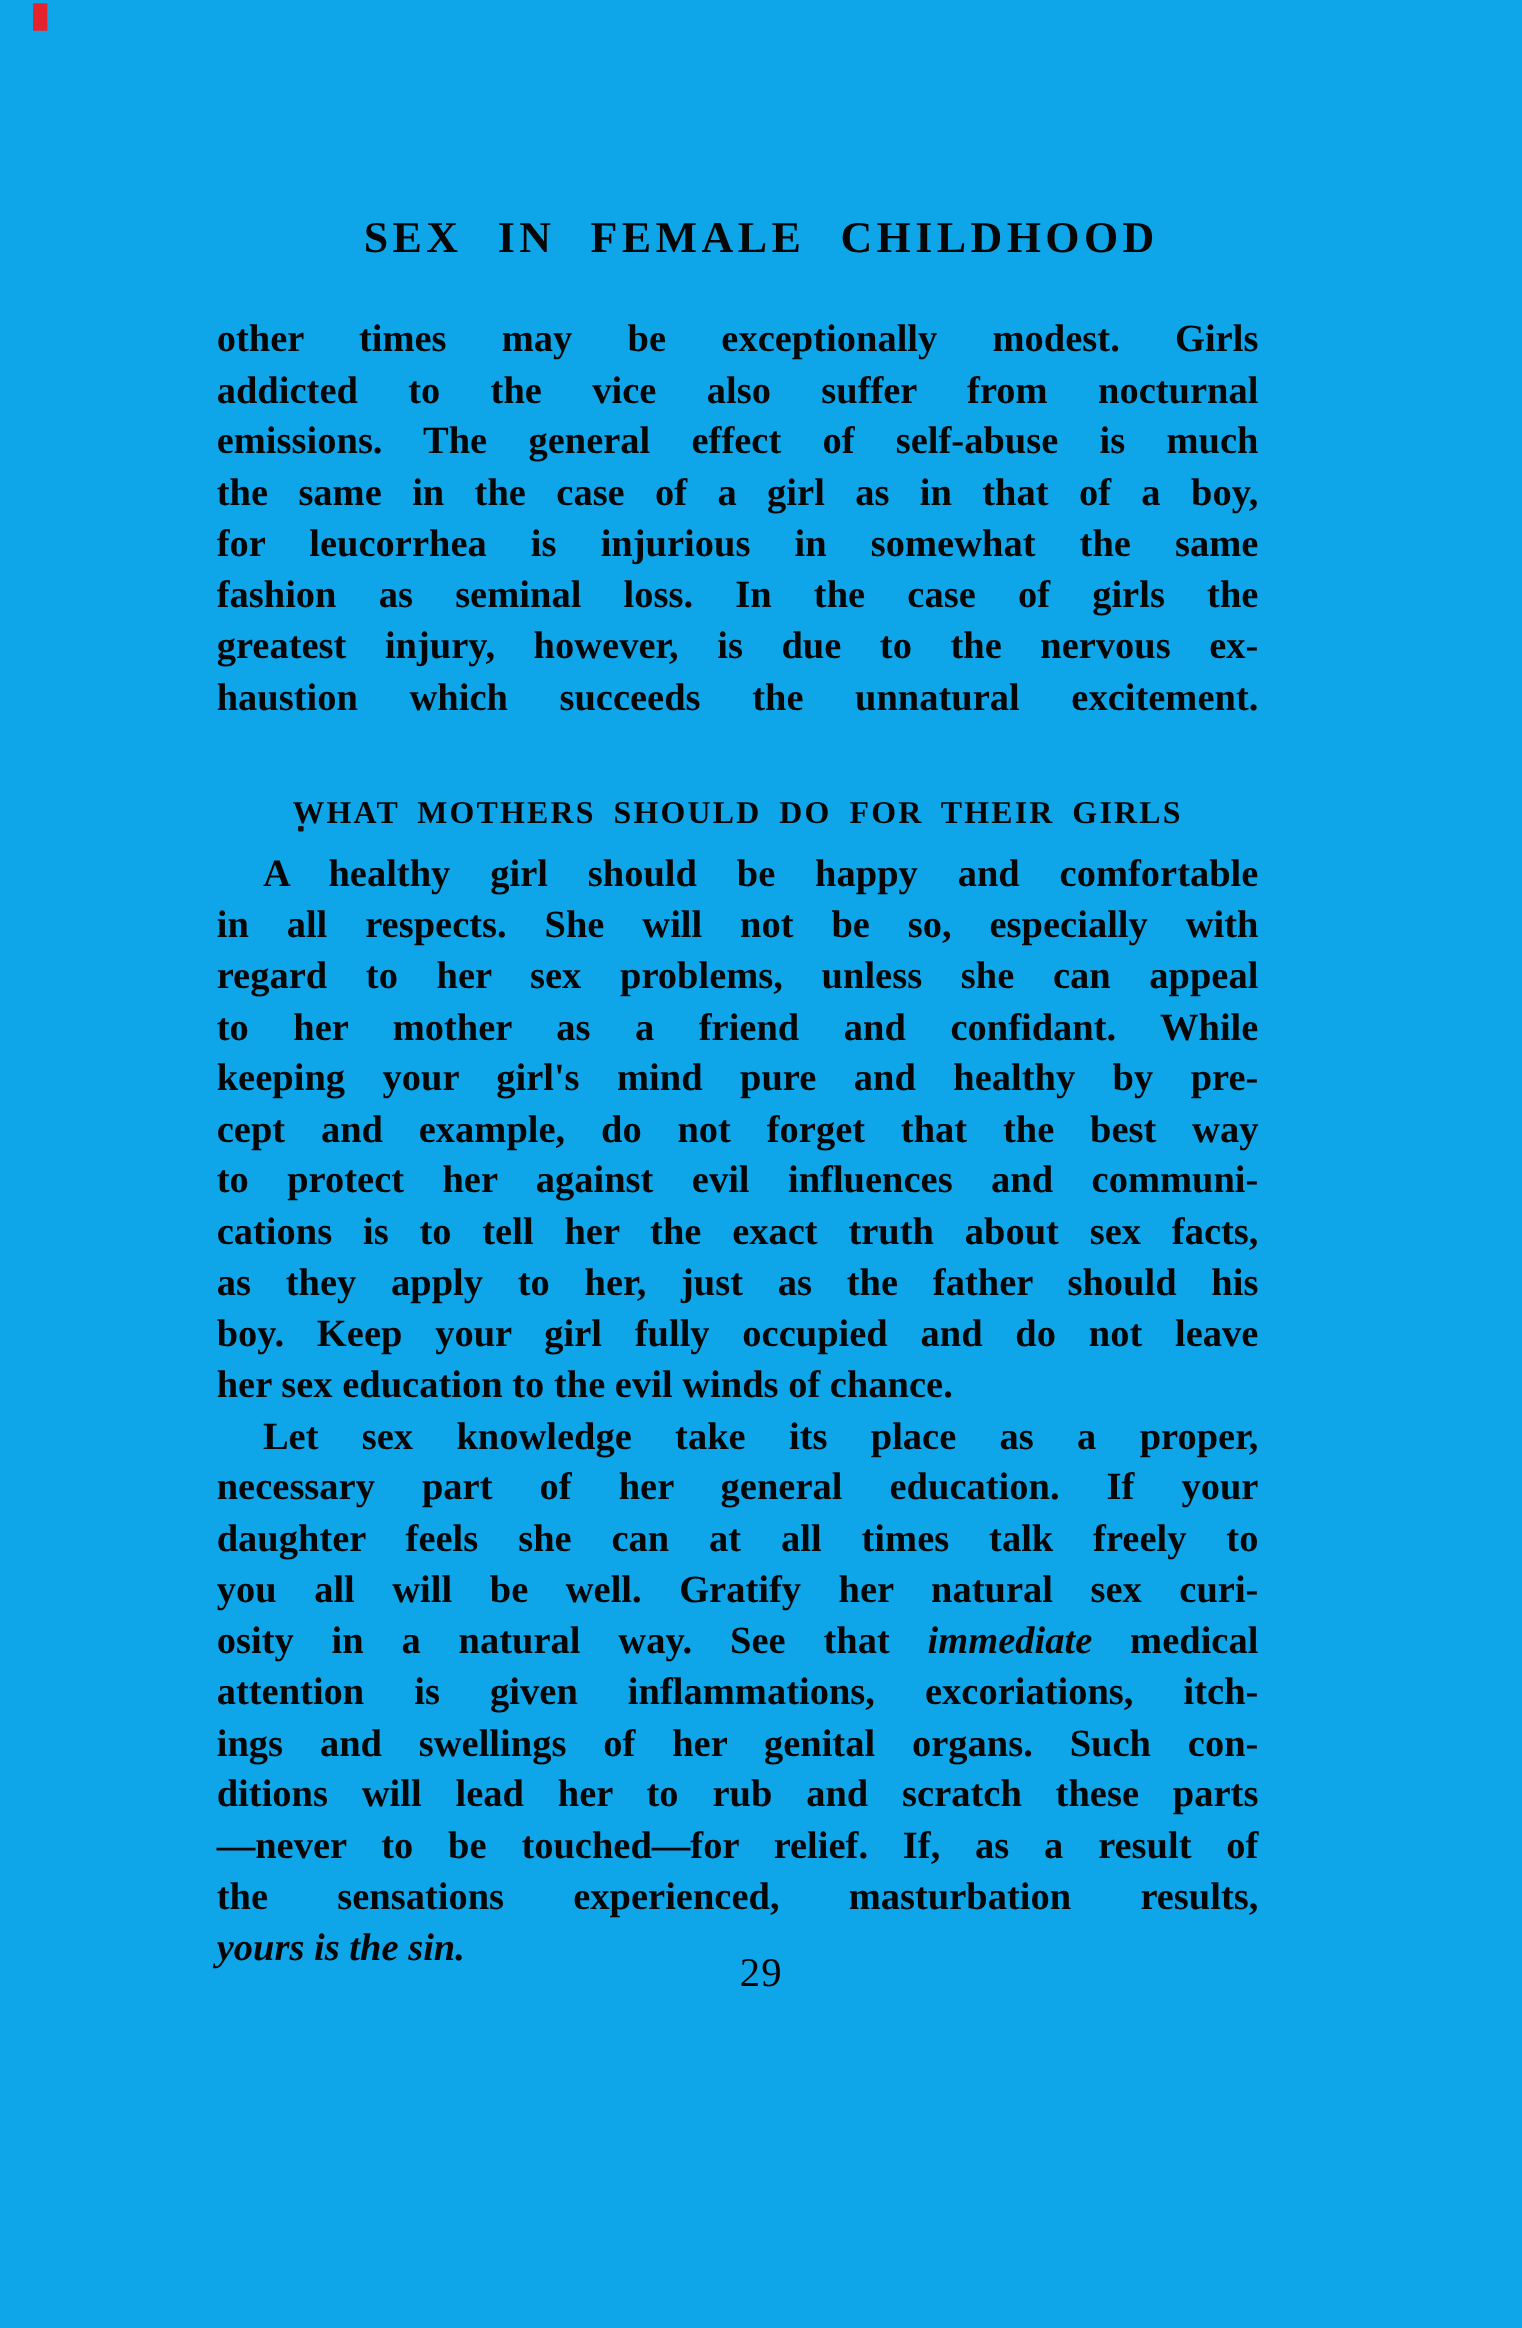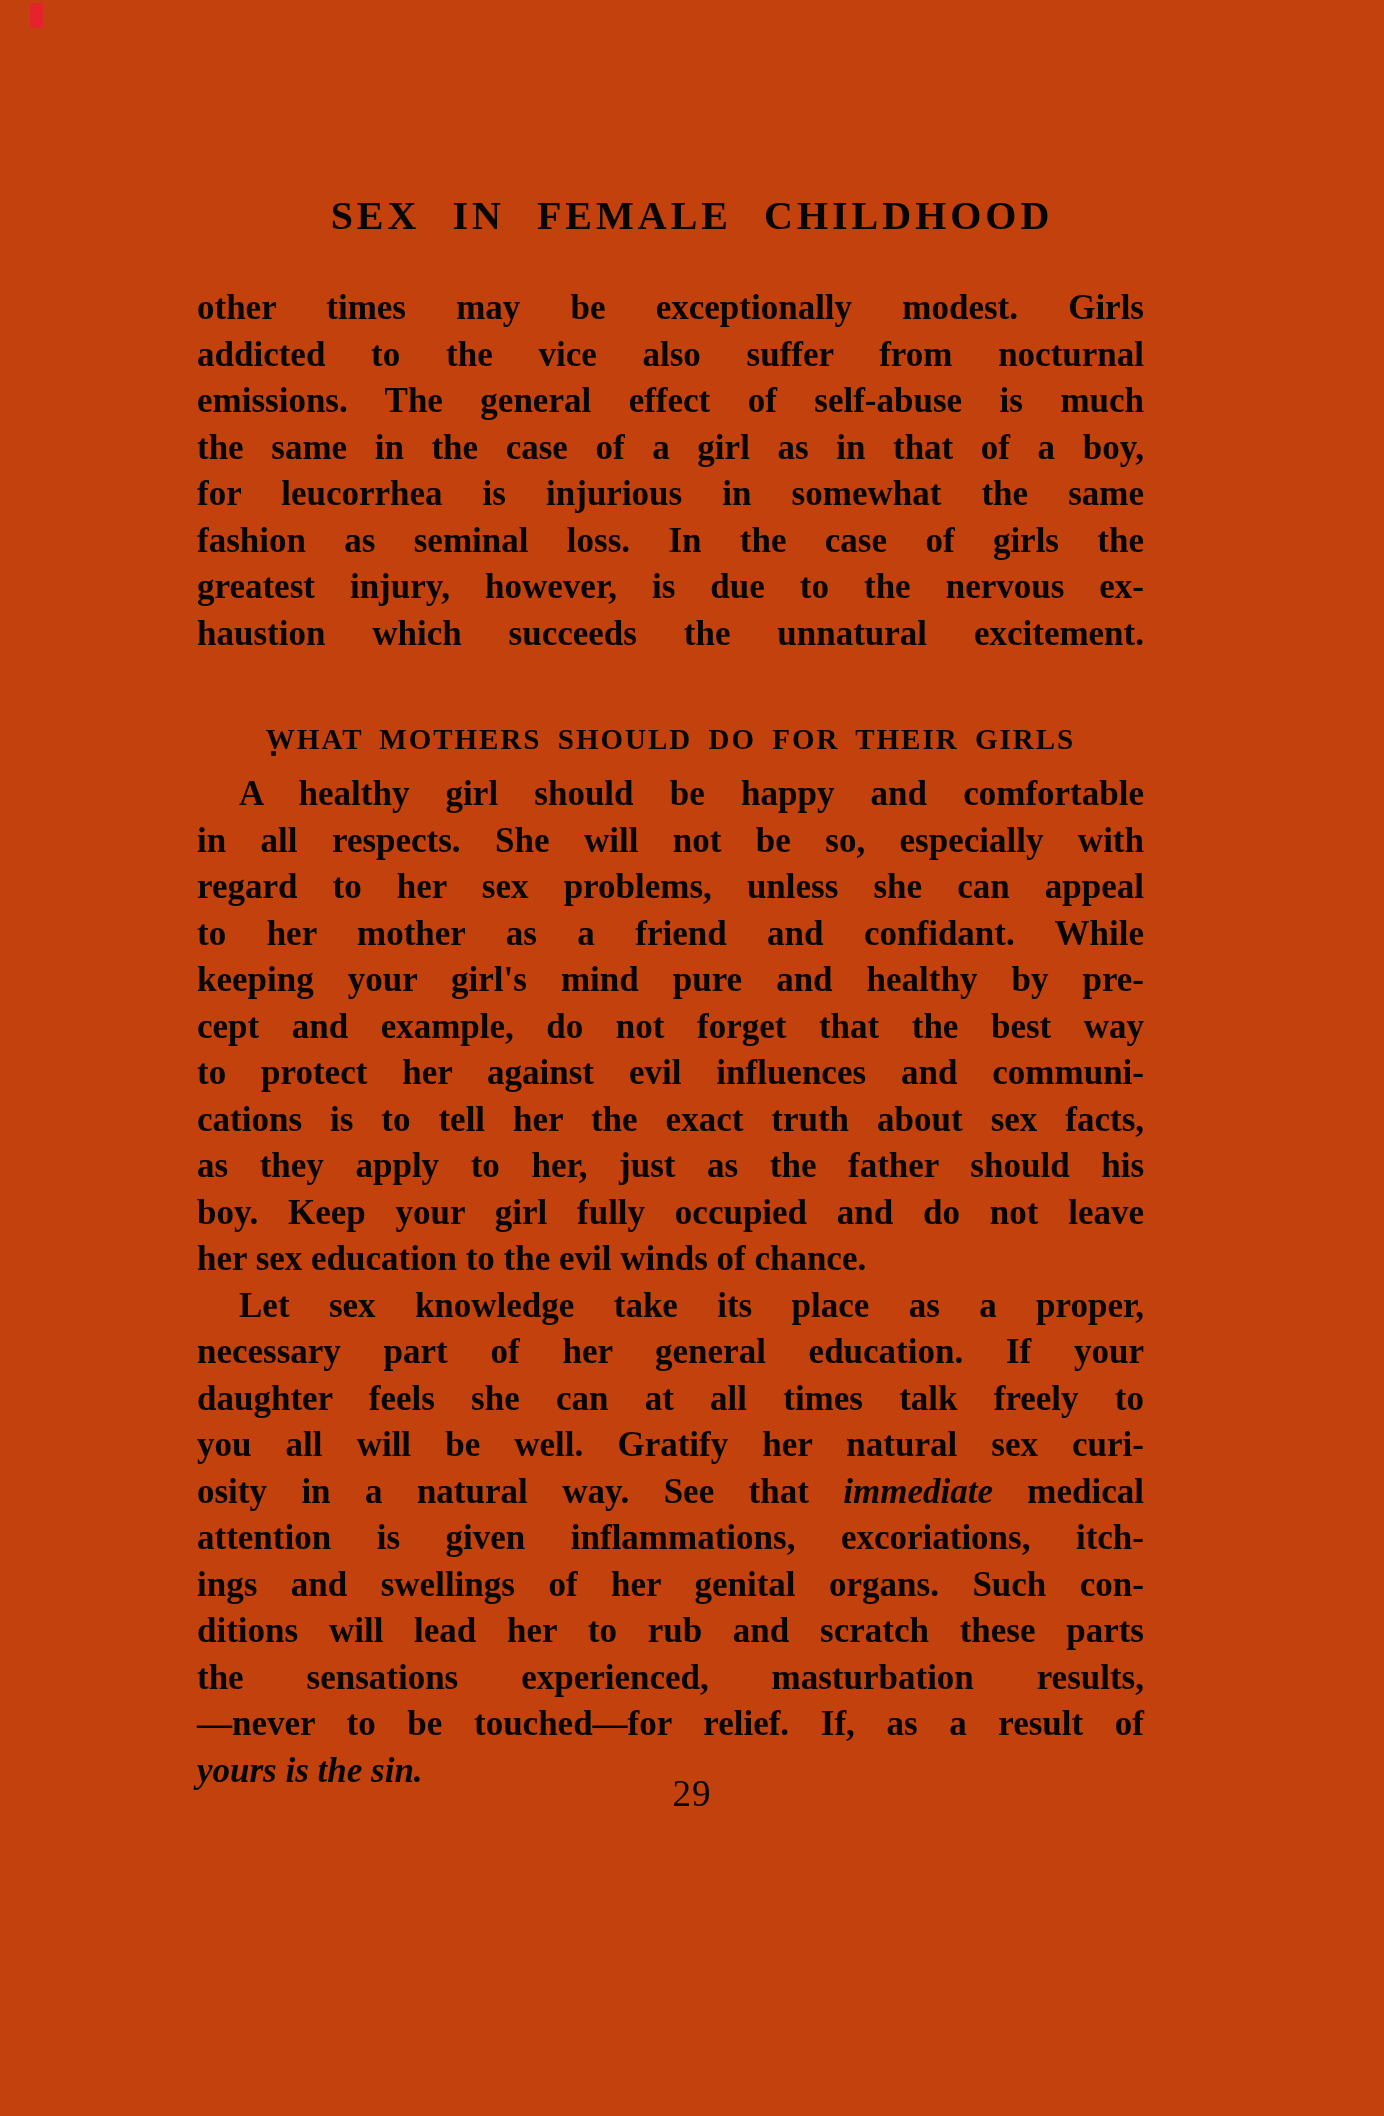--- a/index.html
+++ b/index.html
@@ -4,21 +4,21 @@
 <style>
   html, body {
     margin: 0;
     padding: 0;
     background: #ffffff;
   }
   .sheet {
     position: relative;
     width: 1384px;
     height: 2116px;
-    background: #c2410c;
+    background: #0ea5e9;
     overflow: hidden;
     font-family: "Liberation Serif", serif;
     color: #060606;
   }
   .red-mark {
     position: absolute;
     left: 30px;
     top: 3px;
     width: 13px;
     height: 25px;
@@ -130,22 +130,22 @@
       </div>
     <div class="para">
         <div class="line indent"><span>Let sex knowledge take its place as a proper,</span></div>
         <div class="line"><span>necessary part of her general education. If your</span></div>
         <div class="line"><span>daughter feels she can at all times talk freely to</span></div>
         <div class="line"><span>you all will be well. Gratify her natural sex curi-</span></div>
         <div class="line"><span>osity in a natural way. See that </span><span class="it">immediate</span><span> medical</span></div>
         <div class="line"><span>attention is given inflammations, excoriations, itch-</span></div>
         <div class="line"><span>ings and swellings of her genital organs. Such con-</span></div>
         <div class="line"><span>ditions will lead her to rub and scratch these parts</span></div>
+        <div class="line"><span>—never to be touched—for relief. If, as a result of</span></div>
         <div class="line"><span>the sensations experienced, masturbation results,</span></div>
-        <div class="line"><span>—never to be touched—for relief. If, as a result of</span></div>
         <div class="line short"><span class="it">yours is the sin.</span></div>
       </div>
   </div>
 
   <div class="speck"></div>
 
   <div class="page-number">29</div>
 </div>
 
 </body></html>

